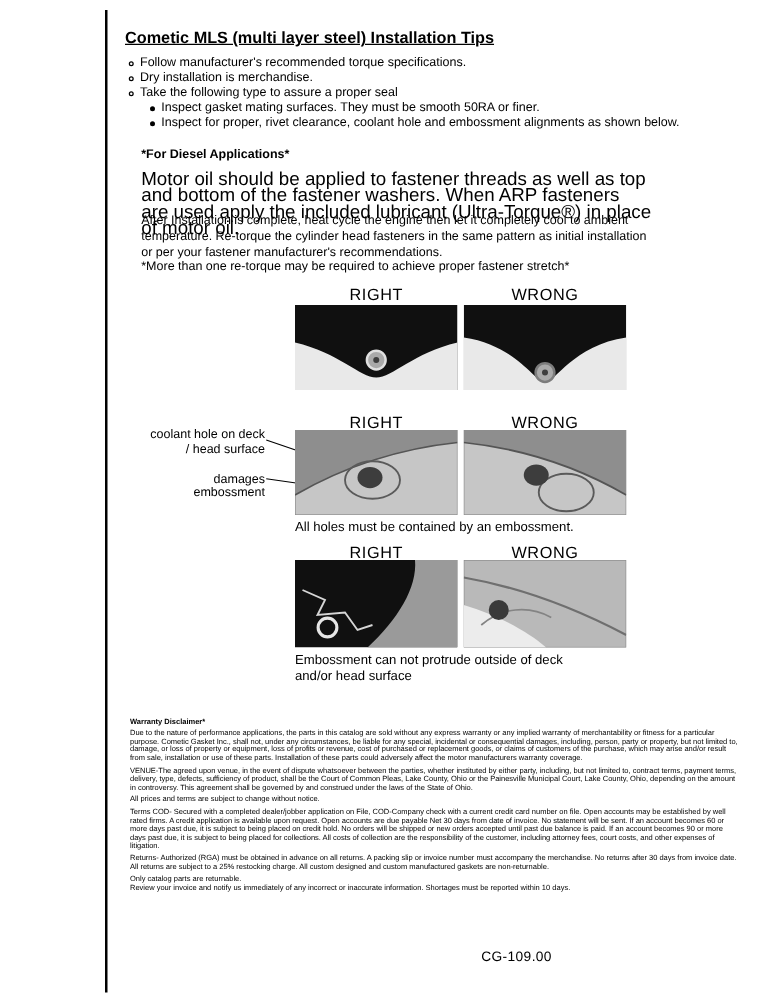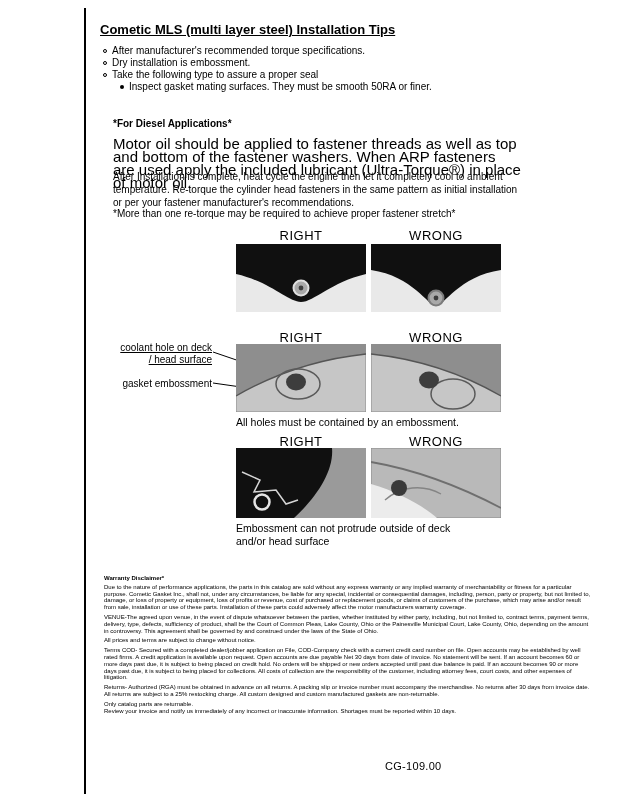--- a/index.html
+++ b/index.html
@@ -23,21 +23,21 @@
   .para2 { position:absolute; left:113px; top:170px; width:415px; font-size:10px; line-height:13px; }
   .note  { position:absolute; left:113px; top:208px; width:430px; font-size:10px; }
 
   .diagram-section { position:absolute; left:100px; top:226px; width:480px; height:340px; }
   .rw-label { position:absolute; width:130px; text-align:center; font-size:13px; letter-spacing:0.5px; }
   .dimg { position:absolute; width:130px; height:68px; }
   .dimg svg { display:block; width:130px; height:68px; }
   .dimg.tall, .dimg.tall svg { height:70px; }
   .caption { position:absolute; font-size:10.5px; line-height:13px; }
 
-  .callout1 { position:absolute; left:20px; top:116px; width:92px; text-align:right; font-size:10px; line-height:11.5px;text-decoration:underline; }
+  .callout1 { position:absolute; left:20px; top:116px; width:92px; text-align:right; font-size:10px; line-height:11.5px; }
   .callout2 { position:absolute; left:14px; top:152px; width:98px; text-align:right; font-size:10px; }
   .pointer-lines { position:absolute; left:0; top:0; width:480px; height:340px; pointer-events:none; }
 
   .warranty { position:absolute; left:104px; top:575px; width:487px; font-size:6px; line-height:6.8px; }
   .warranty p { margin-bottom:3px; }
   .warranty .w-head { font-weight:bold; margin-bottom:2px; }
   .warranty .tight { margin-bottom:0; }
 
   .footer { position:absolute; left:385px; top:760px; font-size:11px; letter-spacing:0.3px; }
 </style>
@@ -45,33 +45,37 @@
 <body>
 
 <div class="page">
   <div class="border-line"></div>
 
   <div class="title">Cometic MLS (multi layer steel) Installation Tips</div>
 
   <div class="tips">
     <div class="tip">
       <span class="o-marker"></span>
-      <span>After manufacturer's recommended torque specifications.</span>
+      <span>Follow manufacturer's recommended torque specifications.</span>
     </div>
     <div class="tip">
       <span class="o-marker"></span>
-      <span>Dry installation is embossment.</span>
+      <span>Dry installation is merchandise.</span>
     </div>
     <div class="tip">
       <span class="o-marker"></span>
       <span>Take the following type to assure a proper seal</span>
     </div>
     <div class="tip sub">
       <span class="dot-marker"></span>
       <span>Inspect gasket mating surfaces.  They must be smooth 50RA or finer.</span>
+    </div>
+    <div class="tip sub">
+      <span class="dot-marker"></span>
+      <span>Inspect for proper, rivet clearance, coolant hole and embossment alignments as shown below.</span>
     </div>
   </div>
 
   <div class="diesel-heading">*For Diesel Applications*</div>
   <p class="para1">Motor oil should be applied to fastener threads as well as top and bottom of the fastener washers. When ARP fasteners are used apply the included lubricant (Ultra-Torque®) in place of motor oil.</p>
   <p class="para2">After Installation is complete, heat cycle the engine then let it completely cool to ambient temperature. Re-torque the cylinder head fasteners in the same pattern as initial installation or per your fastener manufacturer's recommendations.</p>
   <p class="note">*More than one re-torque may be required to achieve proper fastener stretch*</p>
 
   <div class="diagram-section">
 
@@ -92,21 +96,21 @@
         <path d="M0,68 L0,26 C42,32 57,62 65,62 C73,62 88,32 130,26 L130,68 Z" fill="#e9e9e9"></path>
         <circle cx="65" cy="54" r="7.5" fill="#a9a9a9" stroke="#7c7c7c" stroke-width="2"></circle>
         <circle cx="65" cy="54" r="2.4" fill="#3d3d3d"></circle>
       </svg>
     </div>
 
     <div class="rw-label" style="left:136px; top:104px;">RIGHT</div>
     <div class="rw-label" style="left:271px; top:104px;">WRONG</div>
 
     <div class="callout1">coolant hole on deck / head surface</div>
-    <div class="callout2">gasket embossment</div>
+    <div class="callout2">damages embossment</div>
 
     <svg class="pointer-lines" viewBox="0 0 480 340">
       <line x1="113" y1="126" x2="192" y2="153" stroke="#000" stroke-width="1"></line>
       <line x1="113" y1="157" x2="176" y2="166" stroke="#000" stroke-width="1"></line>
     </svg>
 
     <div class="dimg" style="left:136px; top:118px;">
       <svg viewBox="0 0 130 68">
         <rect width="130" height="68" fill="#c6c6c6" stroke="#8a8a8a" stroke-width="1"></rect>
         <path d="M0,0 H130 V10 C92,14 45,26 0,52 Z" fill="#8e8e8e"></path>

